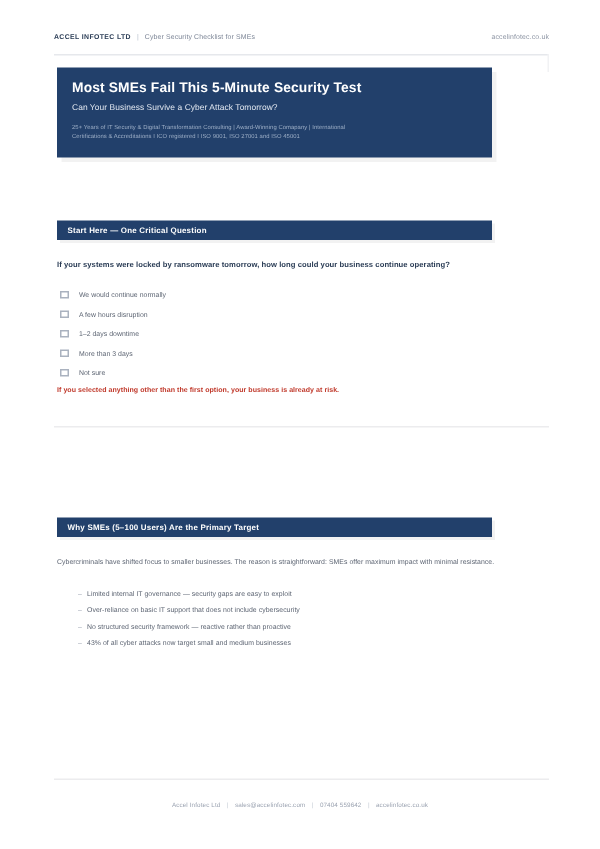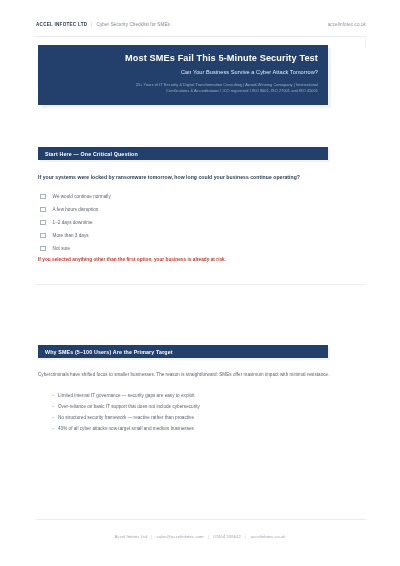--- a/index.html
+++ b/index.html
@@ -73,21 +73,21 @@
   .hero {
     position: absolute;
     left: 38px;
     top: 45px;
     width: 290px;
     height: 60px;
     background: #22406b;
     box-shadow: 3px 3px 0 rgba(0,0,0,0.05);
     box-sizing: border-box;
     padding: 8px 10px 6px 10px;
-    text-align: right;
+    text-align: left;
     color: #ffffff;
     overflow: hidden;
   }
   .hero-title {
     font-size: 9.2px;
     font-weight: bold;
     letter-spacing: 0.1px;
     line-height: 1.2;
     color: #ffffff;
   }

